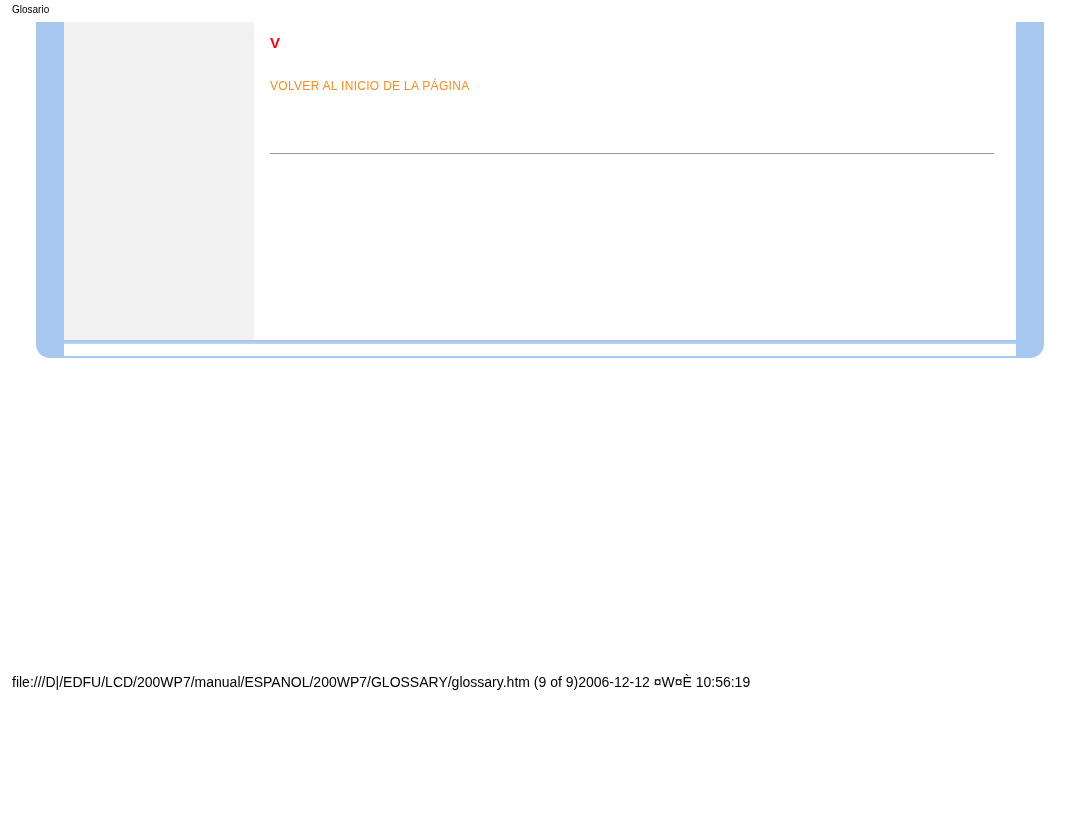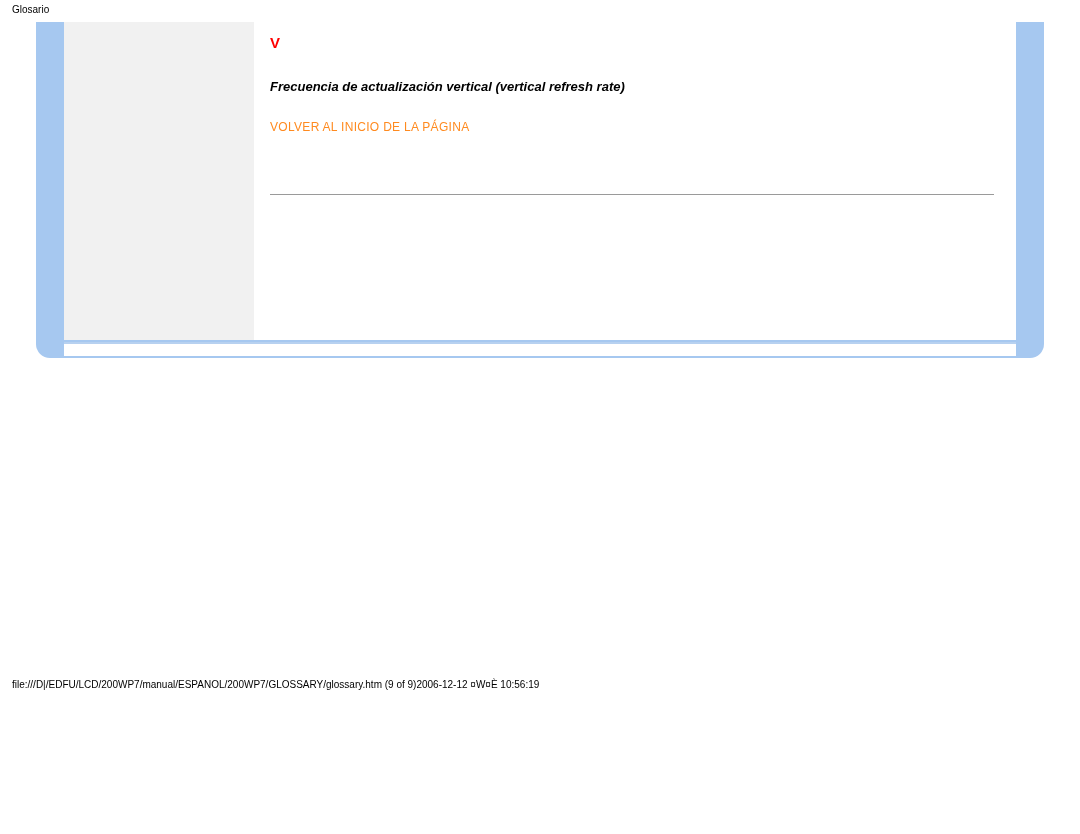--- a/index.html
+++ b/index.html
@@ -96,38 +96,37 @@
     width: 952px;
     top: 320px;
     height: 12px;
     background: #ffffff;
     border-top: 2px solid #b7d1f0;
   }
   .footer-path {
     position: absolute;
     bottom: 10px;
     left: 12px;
-    font-size: 10px;
+    font-size: 14px;
     color: #000;
     white-space: nowrap;
   }
 </style>
 </head>
 <body>
 
 <div class="page">
 
   <div class="header-title">Glosario</div>
 
   <div class="blue-frame">
     <div class="inner-stage">
       <div class="left-gutter"></div>
       <div class="content">
         <div class="section-letter">V</div>
-        <div class="term-heading">Frecuencia de actualización vertical (vertical refresh rate)</div>
         <div class="back-to-top">VOLVER AL INICIO DE LA PÁGINA</div>
         <hr class="divider">
       </div>
     </div>
     <div class="bottom-strip"></div>
   </div>
 
   <div class="footer-path">file:///D|/EDFU/LCD/200WP7/manual/ESPANOL/200WP7/GLOSSARY/glossary.htm (9 of 9)2006-12-12 ¤W¤È 10:56:19</div>
 
 </div>

